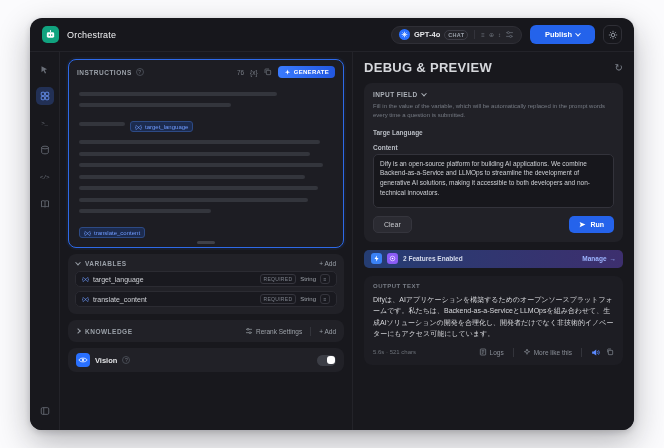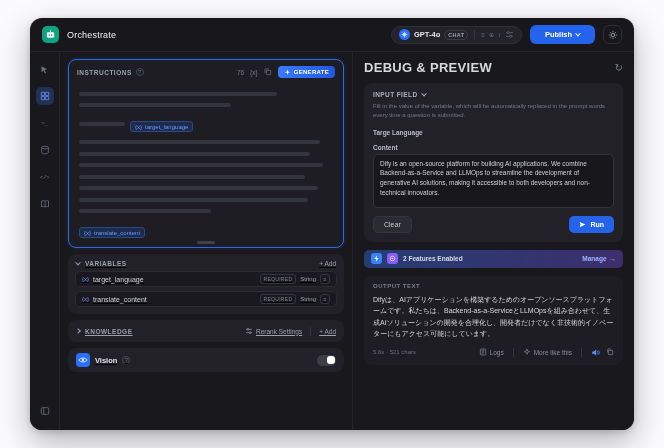--- a/index.html
+++ b/index.html
@@ -57,21 +57,21 @@
   .ins-b { flex:1; padding:4px 10px 8px; overflow:hidden; }
   .sk { height:4px; border-radius:2px; background:#33353c; margin:7.5px 0; }
   .sk-in { display:inline-block; height:4px; border-radius:2px; background:#33353c; width:46px; vertical-align:middle; margin-right:5px; }
   .chip-row { margin:5px 0; }
   .chip { display:inline-flex; align-items:center; gap:3px; background:#1c2b4e; border:1px solid #2d4a85;
           border-radius:3px; padding:1.5px 4px; font-size:6px; color:#6f9bff; }
   .dash { position:absolute; bottom:3px; left:50%; transform:translateX(-50%); width:18px; height:3px;
           border-radius:2px; background:#3f4149; cursor:ns-resize; }
 
   
-  .panel { background:#212127; border-radius:8px;text-decoration:underline; }
+  .panel { background:#212127; border-radius:8px; }
   .vars { padding:6px 7px 7px; }
   .row-h { display:flex; align-items:center; gap:5px; color:#9aa0a8; padding:0 1px; }
   .add { margin-left:auto; font-size:6.5px; color:#9aa0a8; cursor:pointer; }
   .var-row { display:flex; align-items:center; gap:4px; background:#19191f; border:1px solid #2b2b32;
              border-radius:5px; height:16px; padding:0 6px; margin-top:4px; }
   .var-x { color:#6f9bff; font-size:6px; }
   .var-name { font-size:7px; color:#cfd1d6; }
   .req { margin-left:auto; font-size:5px; letter-spacing:.3px; color:#7d828c; border:1px solid #35353d; border-radius:3px; padding:1px 3px; }
   .type { font-size:6px; color:#9ca1a8; }
   .mini-box { width:10px; height:10px; border:1px solid #35353d; border-radius:3px; display:flex; align-items:center;

